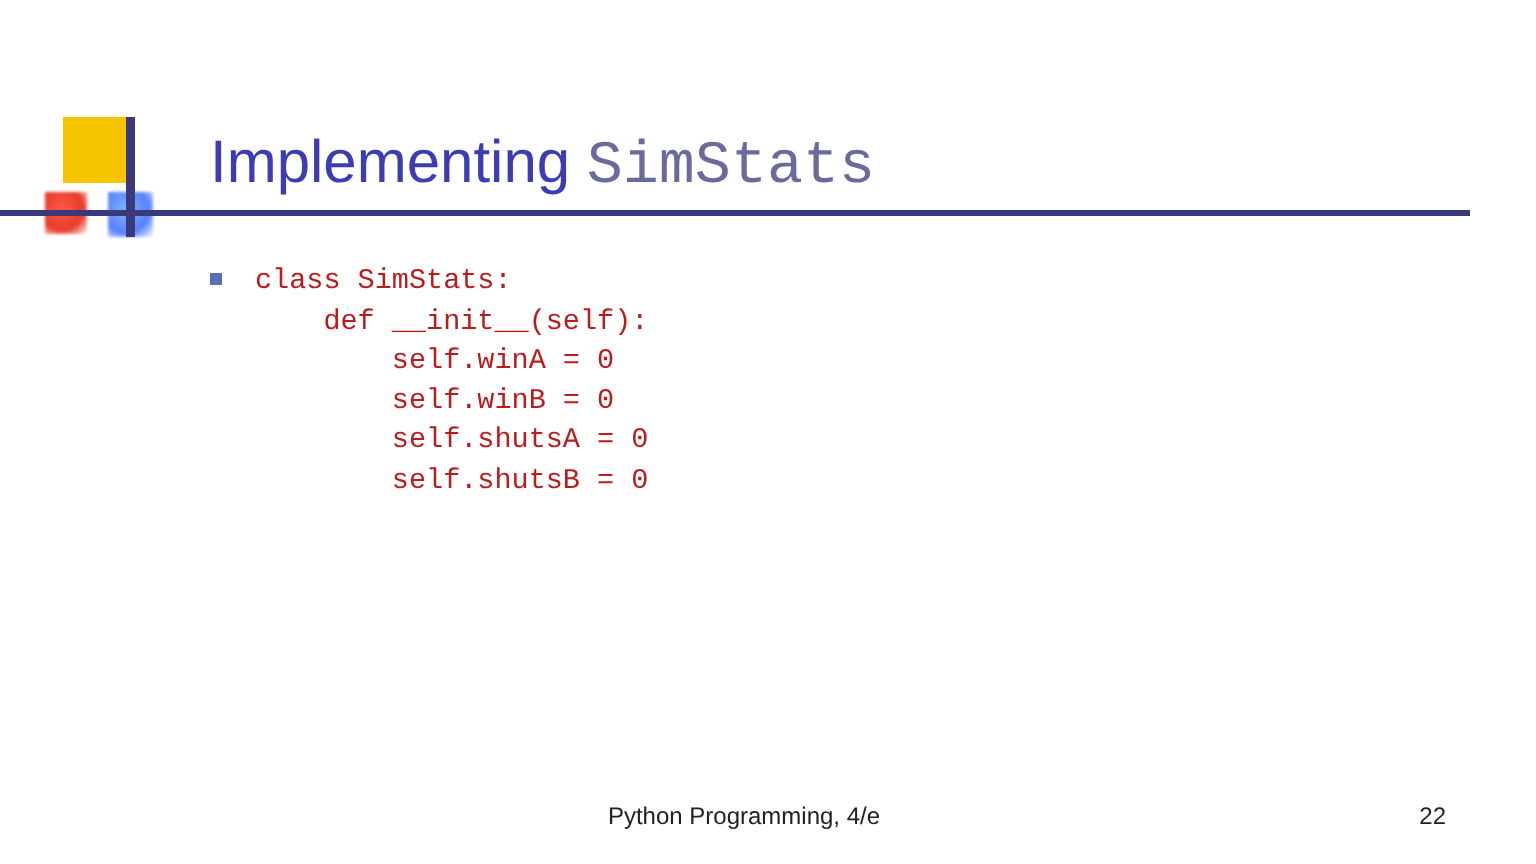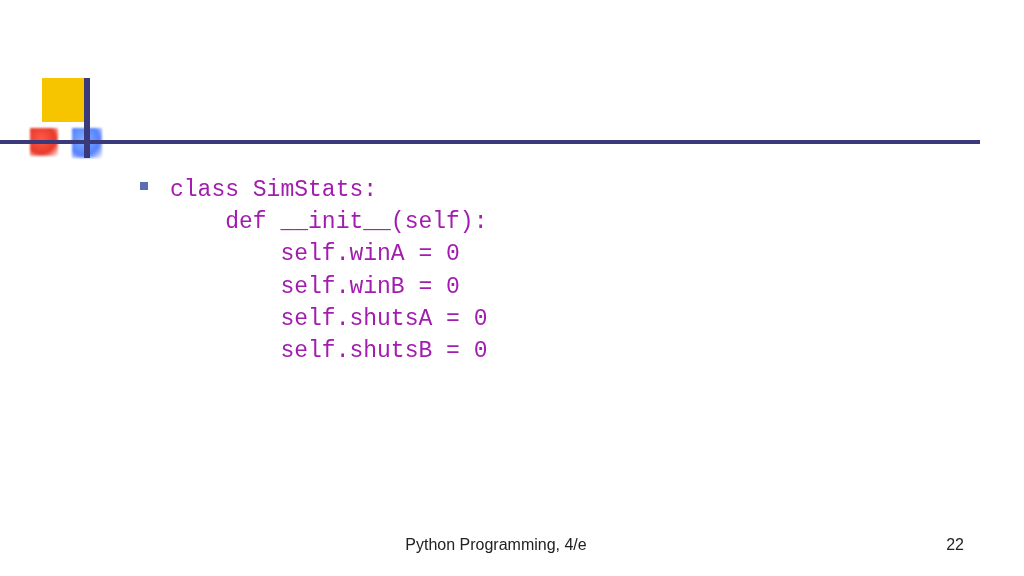--- a/index.html
+++ b/index.html
@@ -21,38 +21,41 @@
   .title .mono { font-family: "Courier New", Courier, monospace; color: #6a6a9c; }
 
   .body { position: absolute; left: 140px; top: 174px; width: 830px; }
   .bullet1 { display: flex; align-items: flex-start; margin-bottom: 16px; }
   .bullet1 .sq { flex: 0 0 auto; width: 11px; height: 11px; background: #5a6fb3; margin-top: 12px; margin-right: 20px; }
   .bullet1 .txt { font-size: 28px; line-height: 1.35; color: #111; }
   .bullet1 .txt .mono { font-family: "Courier New", Courier, monospace; }
 
   .bullet2 { display: flex; align-items: flex-start; margin-left: 0px; }
   .bullet2 .sq { flex: 0 0 auto; width: 8px; height: 8px; background: #5a6fb3; margin-top: 8px; margin-right: 22px; }
-  .bullet2 .code { font-family: "Courier New", Courier, monospace; font-size: 23px; line-height: 1.4; color: #a21caf; white-space: pre; }
+  .bullet2 .code { font-family: "Courier New", Courier, monospace; font-size: 19px; line-height: 1.4; color: #b91c1c; white-space: pre; }
 
   .footer-center { position: absolute; left: 0; bottom: 22px; width: 992px; text-align: center; font-size: 16px; color: #222; }
   .footer-right { position: absolute; right: 60px; bottom: 22px; font-size: 16px; color: #222; }
 </style>
 </head>
 <body>
 
 <div class="slide">
 
   <div class="decor">
     <div class="yellow"></div>
     <div class="red"></div>
     <div class="blue"></div>
     <div class="hbar"></div>
     <div class="vbar"></div>
   </div>
 
+  <h1 class="title">
+    <span>Implementing </span><span class="mono">SimStats</span>
+  </h1>
 
   <div class="body">
     <div class="bullet2">
       <div class="sq"></div>
       <div class="code">class SimStats:
     def __init__(self):
         self.winA = 0
         self.winB = 0
         self.shutsA = 0
         self.shutsB = 0</div>

